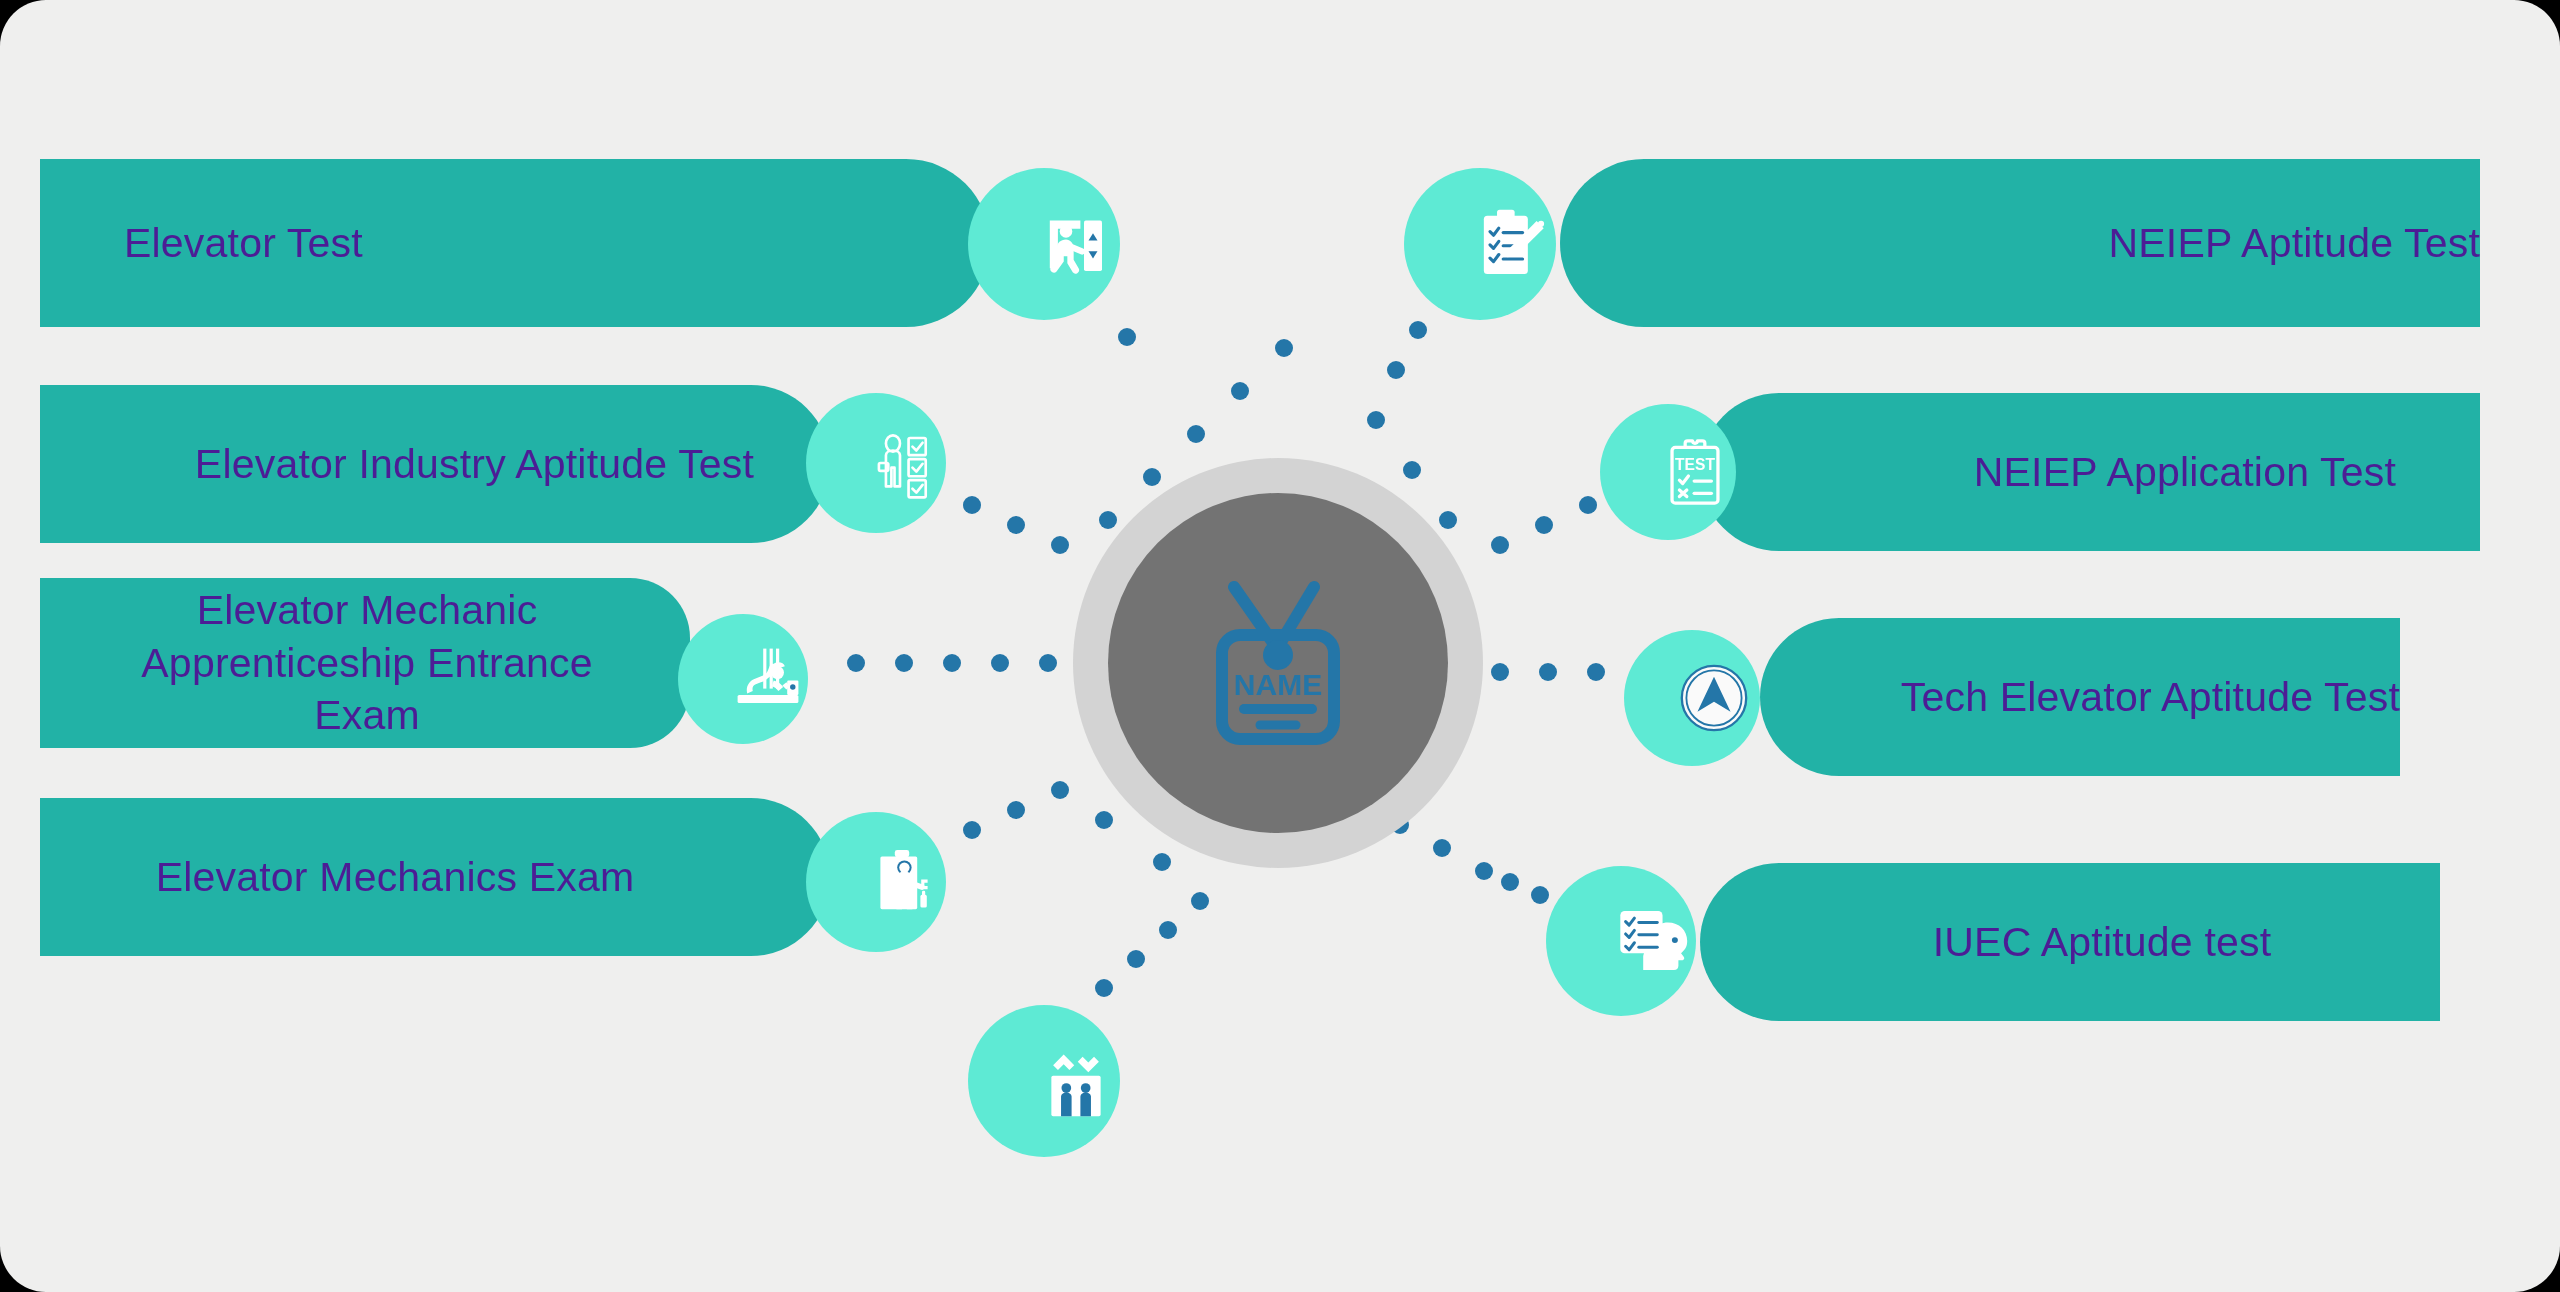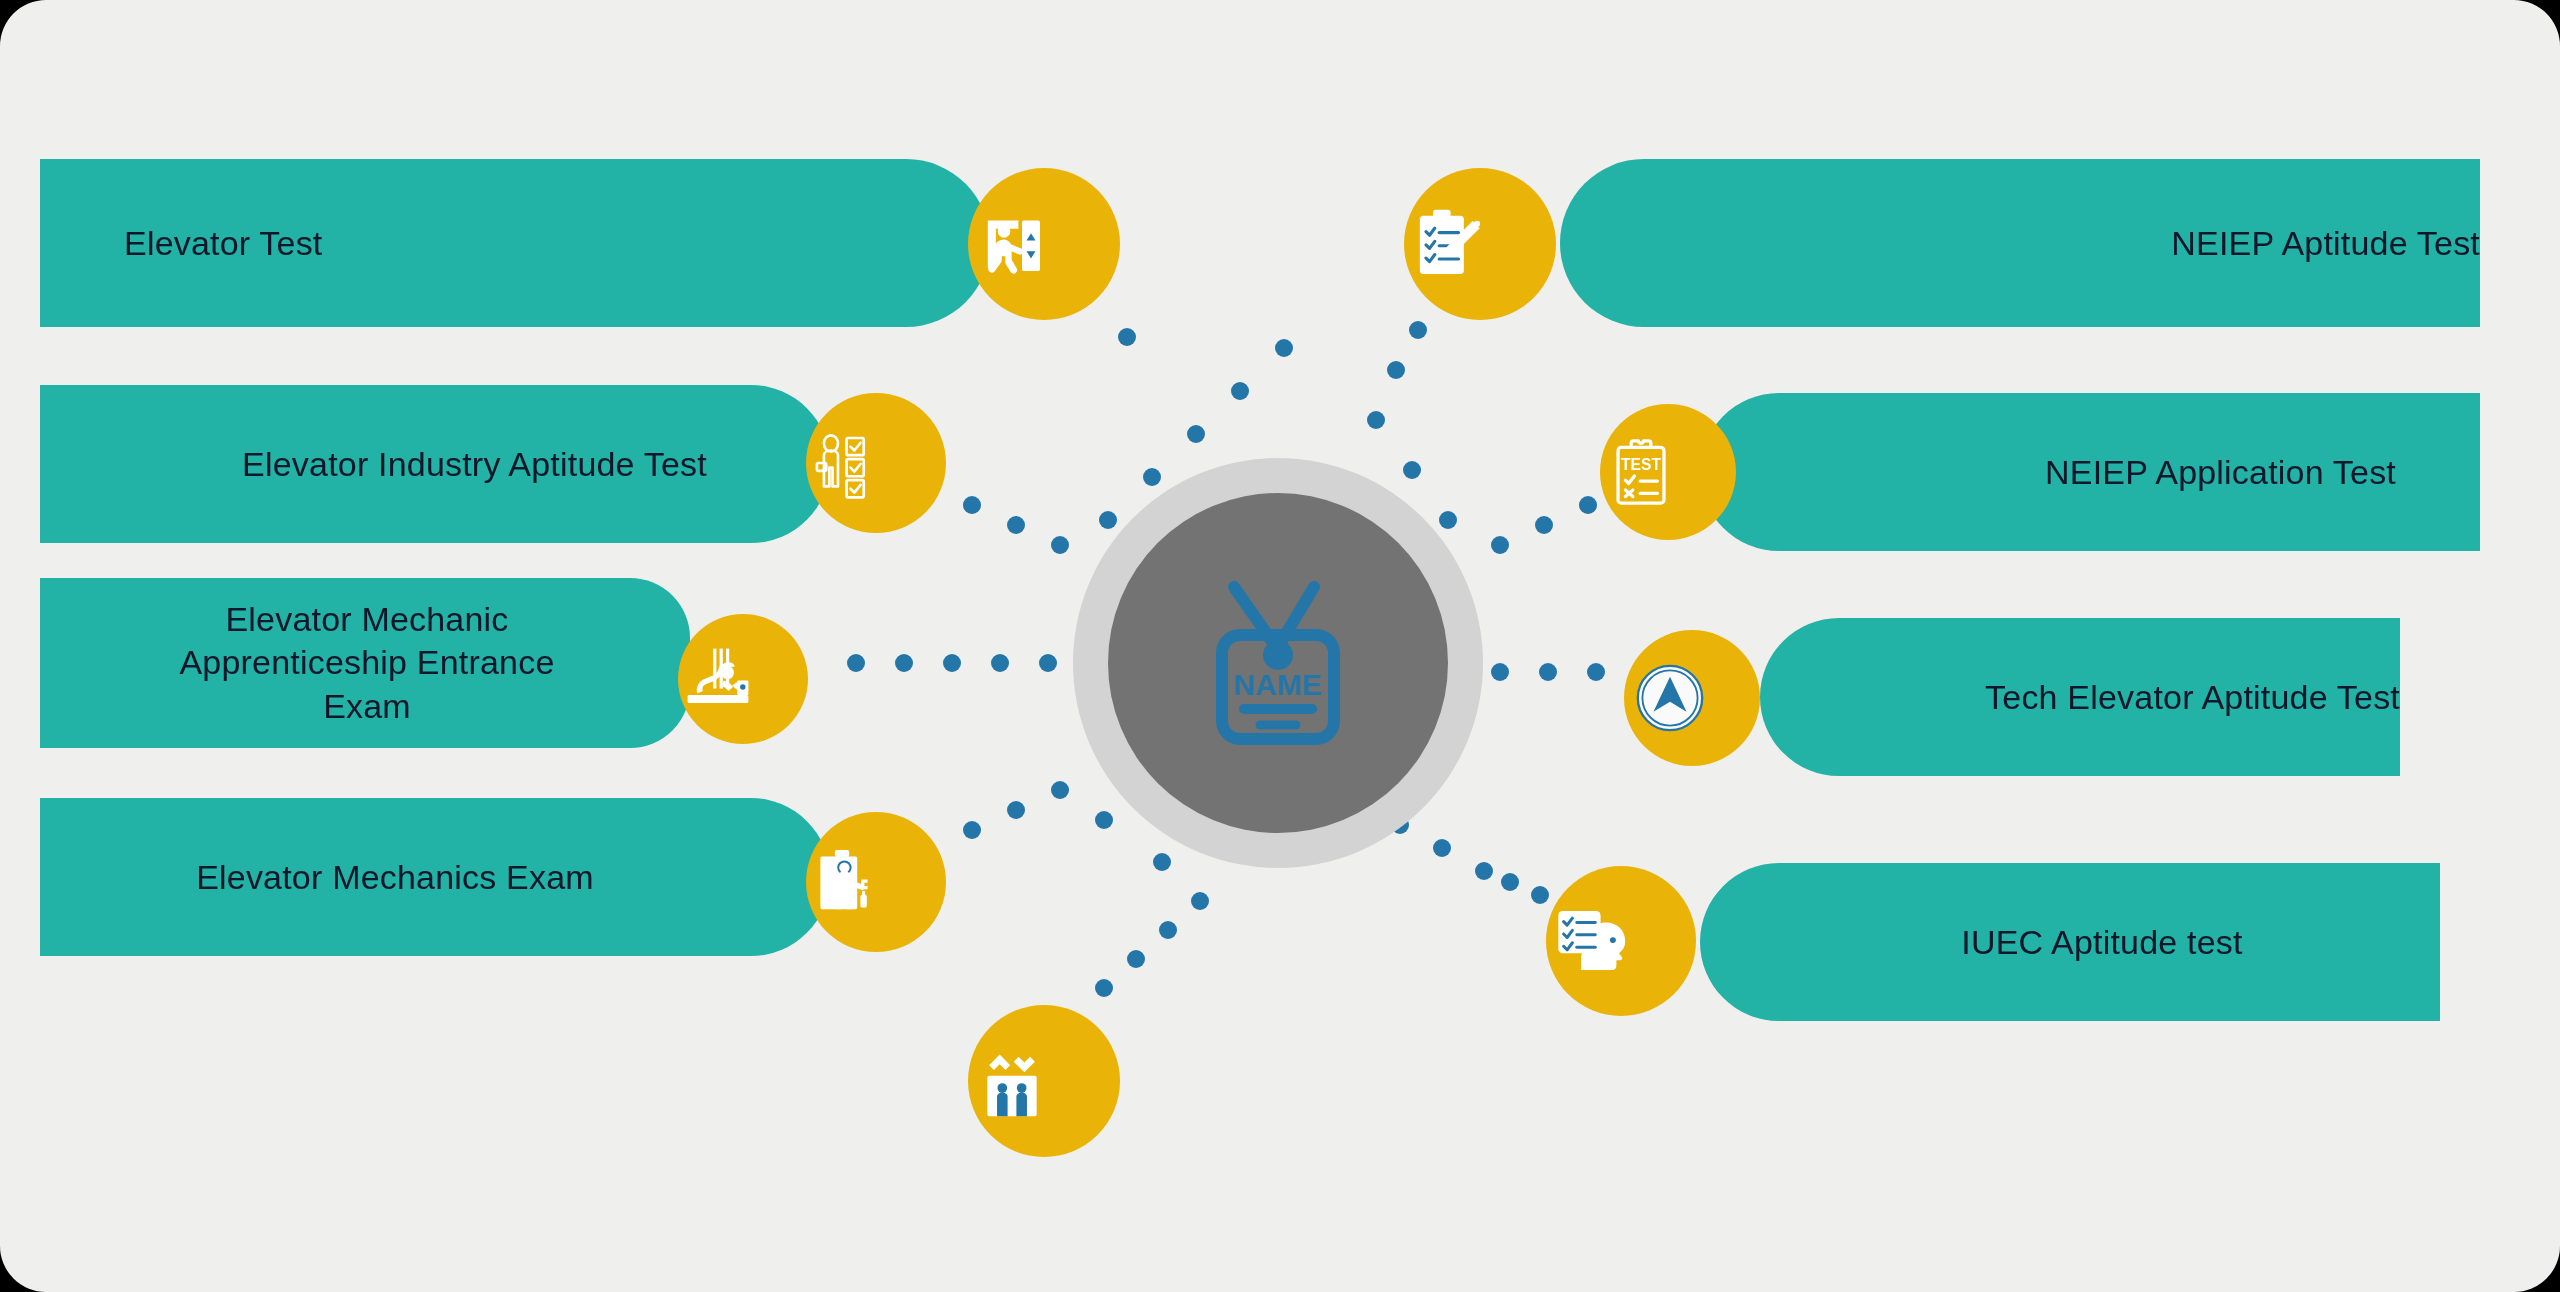--- a/index.html
+++ b/index.html
@@ -27,41 +27,41 @@
   
   .pill {
     position: absolute;
     background: #22b2a6;
     display: flex;
     align-items: center;
     box-sizing: border-box;
   }
   .pill .label {
     width: 100%;
-    color: #0f172a;
-    font-size: 34px;
+    color: #4c1d95;
+    font-size: 41px;
     font-weight: 400;
     line-height: 1.32;
     letter-spacing: 0.2px;
     white-space: pre-line;
   }
   .pill.left  { border-radius: 0 90px 90px 0; padding-left: 0; }
   .pill.right { border-radius: 90px 0 0 90px; }
 
   .pill.left  .label { text-align: left; }
   .pill.right .label { text-align: right; }
 
   
   .icon-circle {
     position: absolute;
     border-radius: 50%;
-    background: #eab308;
+    background: #5eead4;
     display: flex;
     align-items: center;
-    justify-content: flex-start;
+    justify-content: flex-end;
     z-index: 6;
   }
   .icon-circle svg { display: block; }
 
   
   #hub {
     position: absolute;
     left: 1073px;
     top: 458px;
     width: 410px;

